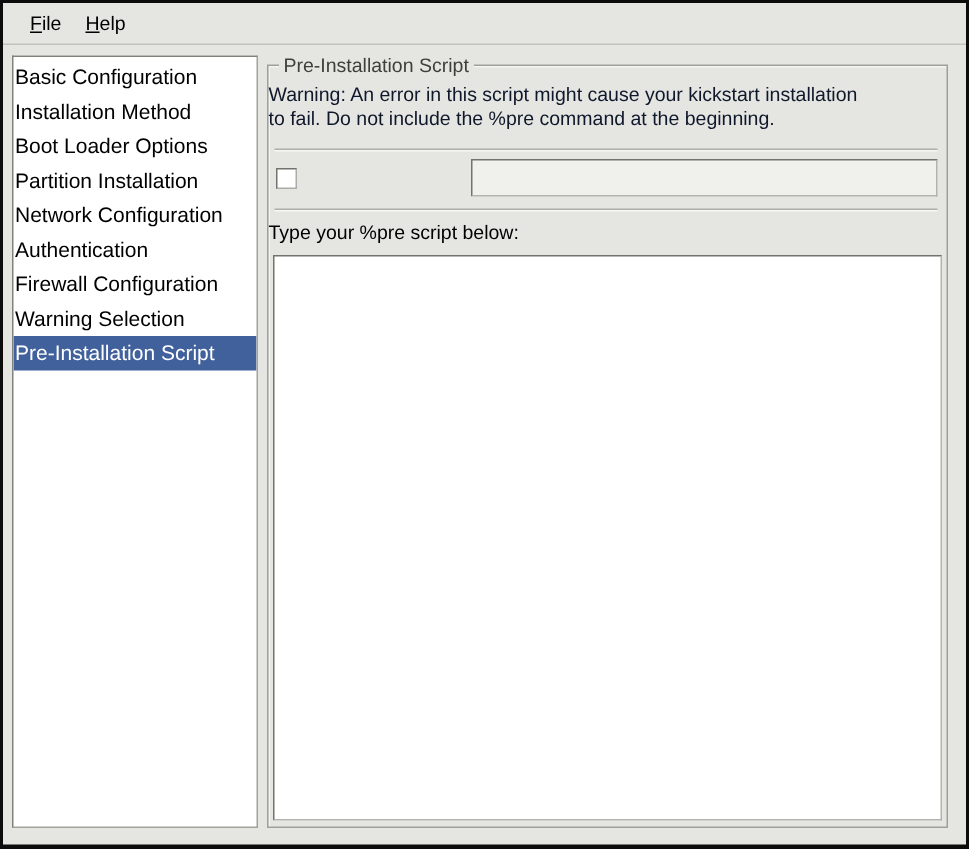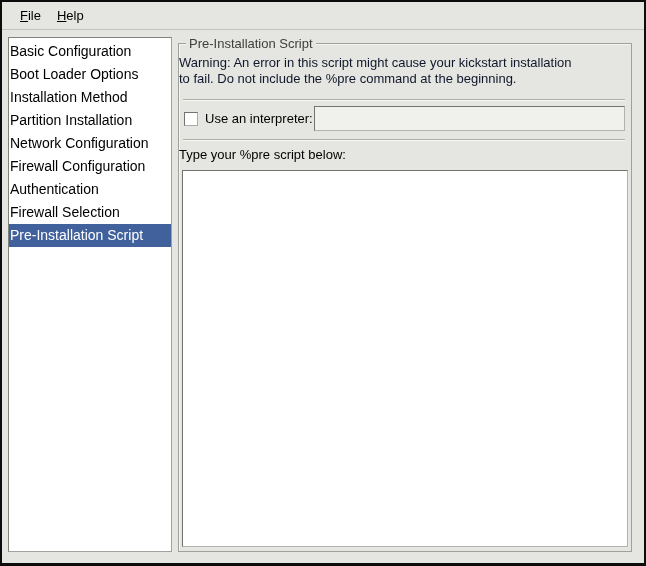--- a/index.html
+++ b/index.html
@@ -112,40 +112,39 @@
 
 <div class="window">
 
   <div class="menubar">
     <div class="menu-item"><span class="accel">F</span><span>ile</span></div>
     <div class="menu-item"><span class="accel">H</span><span>elp</span></div>
   </div>
 
   <div class="sidebar">
     <div class="sidebar-row">Basic Configuration</div>
+    <div class="sidebar-row">Installation Method</div>
     <div class="sidebar-row">Boot Loader Options</div>
-    <div class="sidebar-row">Installation Method</div>
     <div class="sidebar-row">Partition Installation</div>
     <div class="sidebar-row">Network Configuration</div>
+    <div class="sidebar-row">Authentication</div>
     <div class="sidebar-row">Firewall Configuration</div>
-    <div class="sidebar-row">Authentication</div>
-    <div class="sidebar-row">Firewall Selection</div>
+    <div class="sidebar-row">Warning Selection</div>
     <div class="sidebar-row selected">Pre-Installation Script</div>
   </div>
 
   <div class="frame">
     <div class="frame-title">Pre-Installation Script</div>
 
     <div class="warning">Warning: An error in this script might cause your kickstart installation
 to fail. Do not include the %pre command at the beginning.</div>
 
     <div class="separator sep1"></div>
 
     <div class="interp-checkbox"></div>
-    <div class="interp-label">Use an interpreter:</div>
     <input class="interp-entry" type="text" value="" style="">
 
     <div class="separator sep2"></div>
 
     <div class="script-label">Type your %pre script below:</div>
 
     <textarea class="script-area" spellcheck="false" style=""></textarea>
   </div>
 
 </div>

